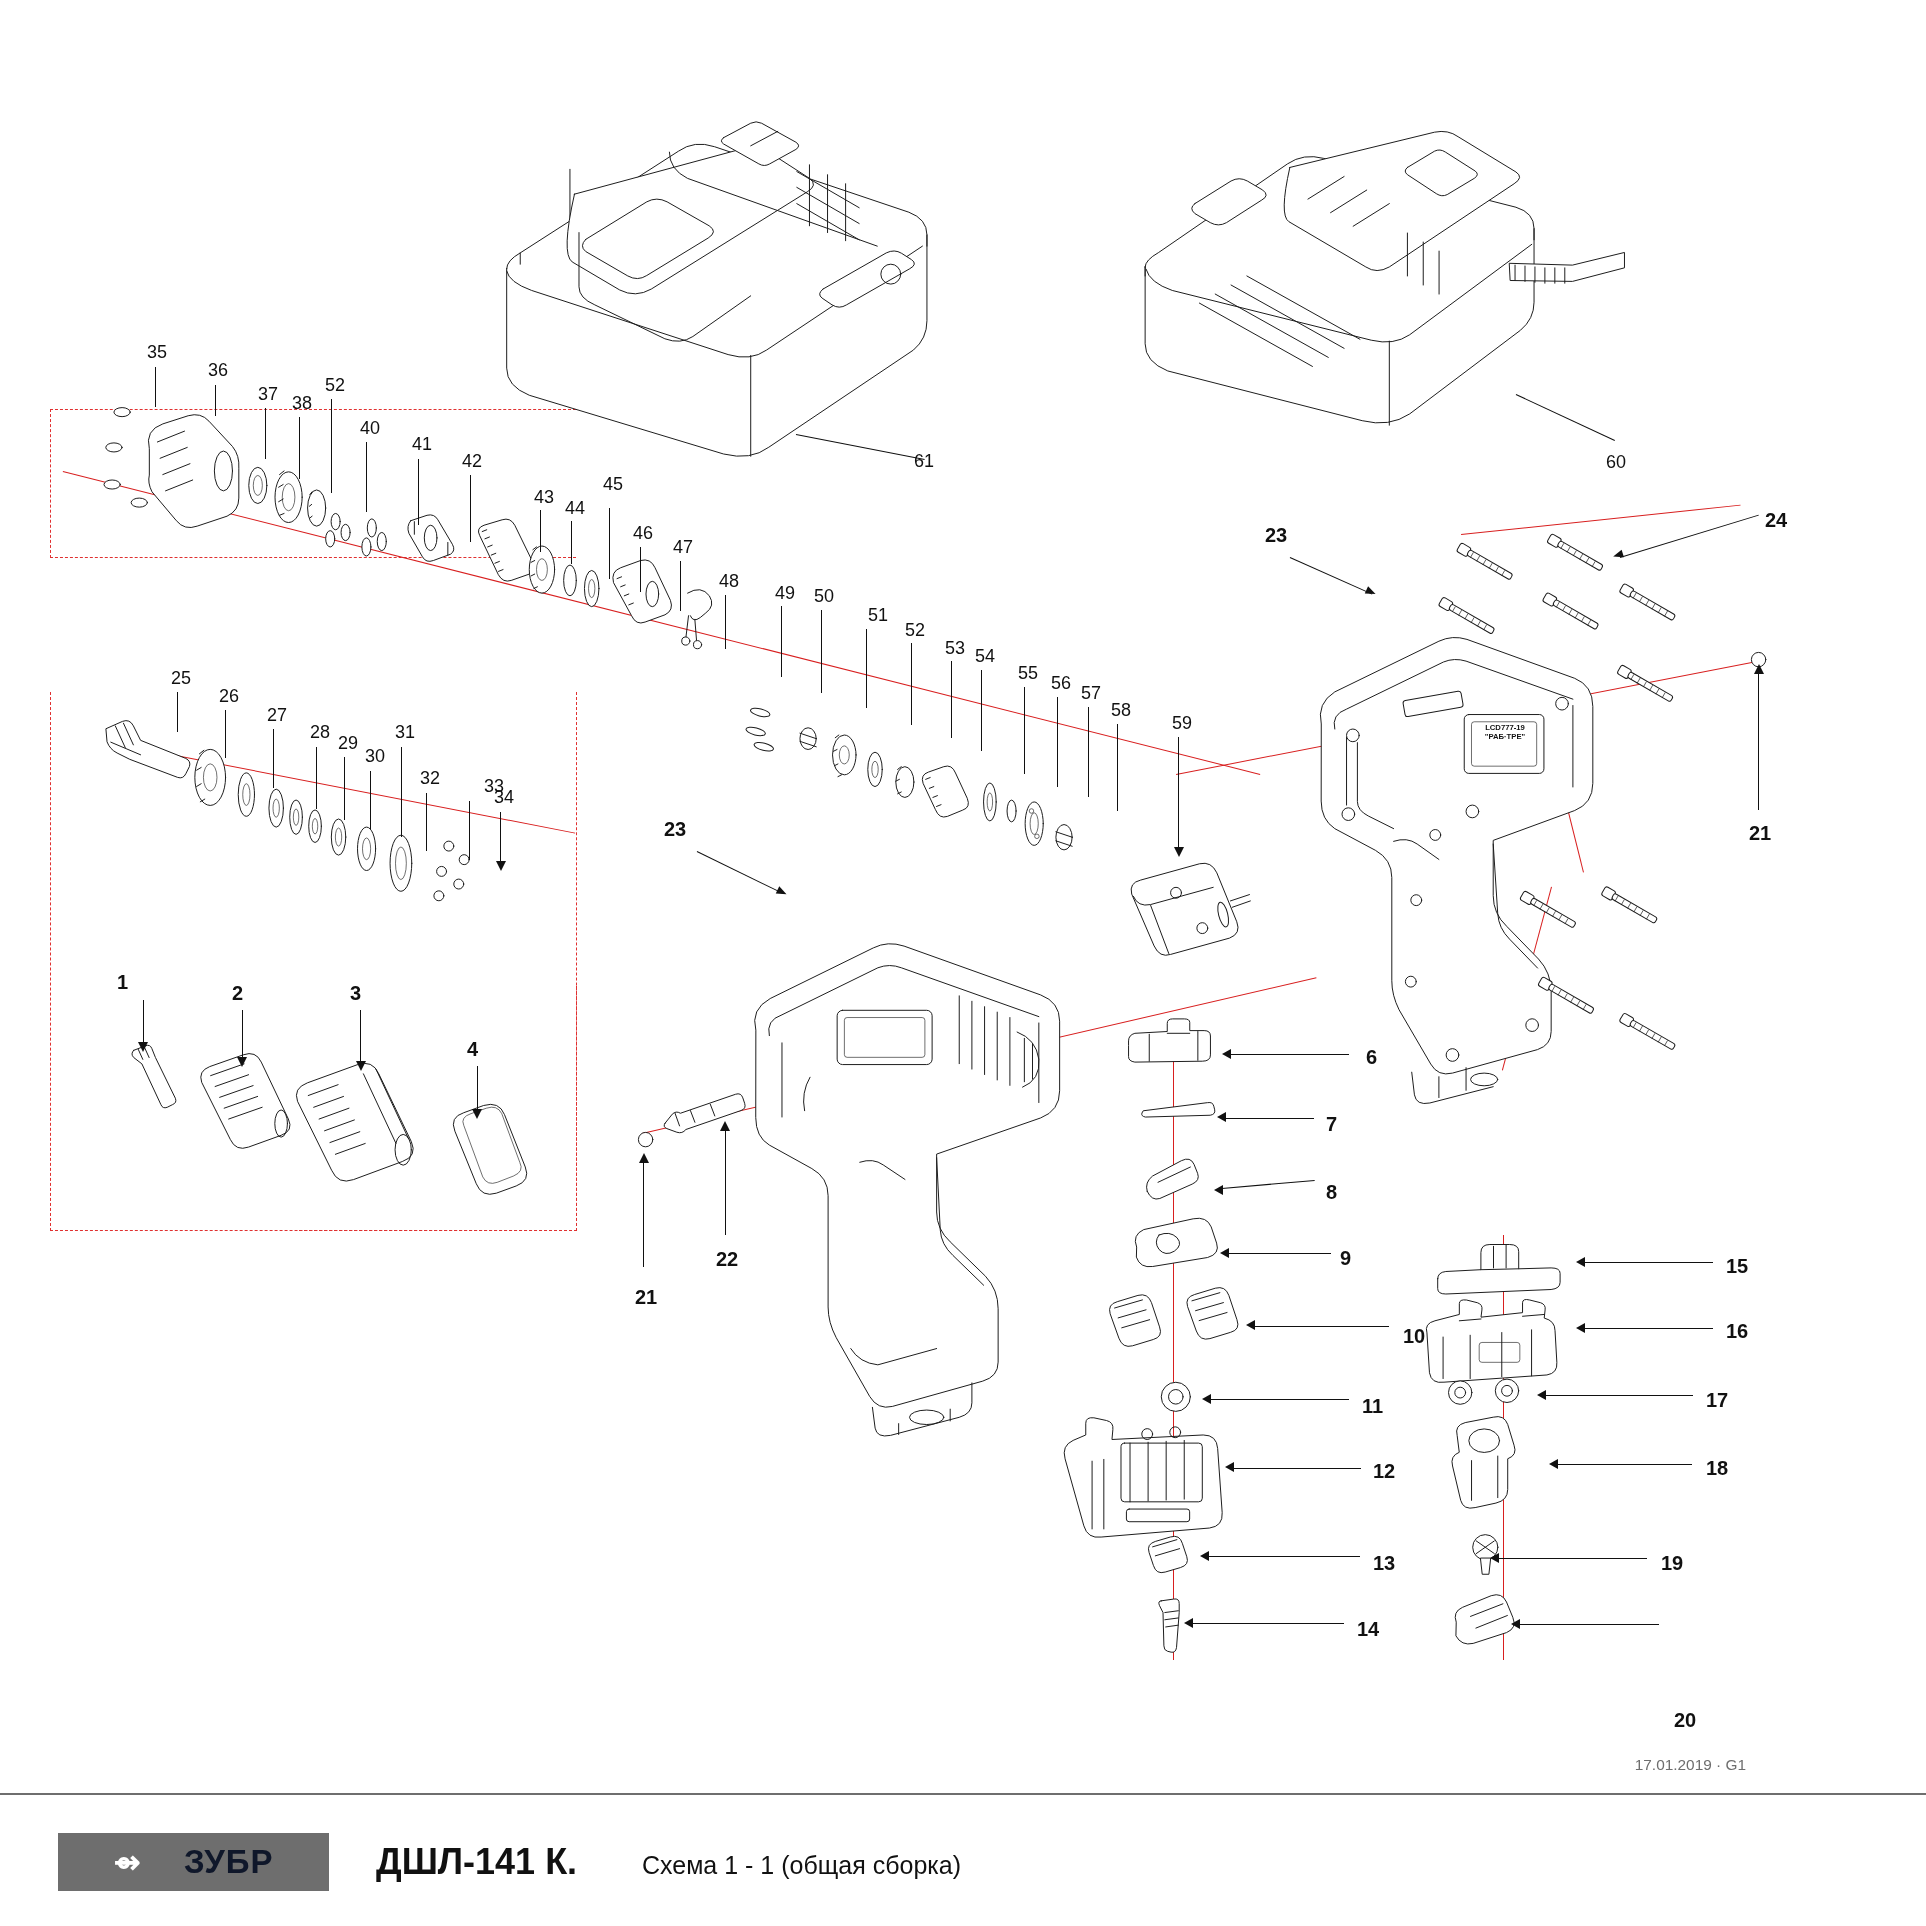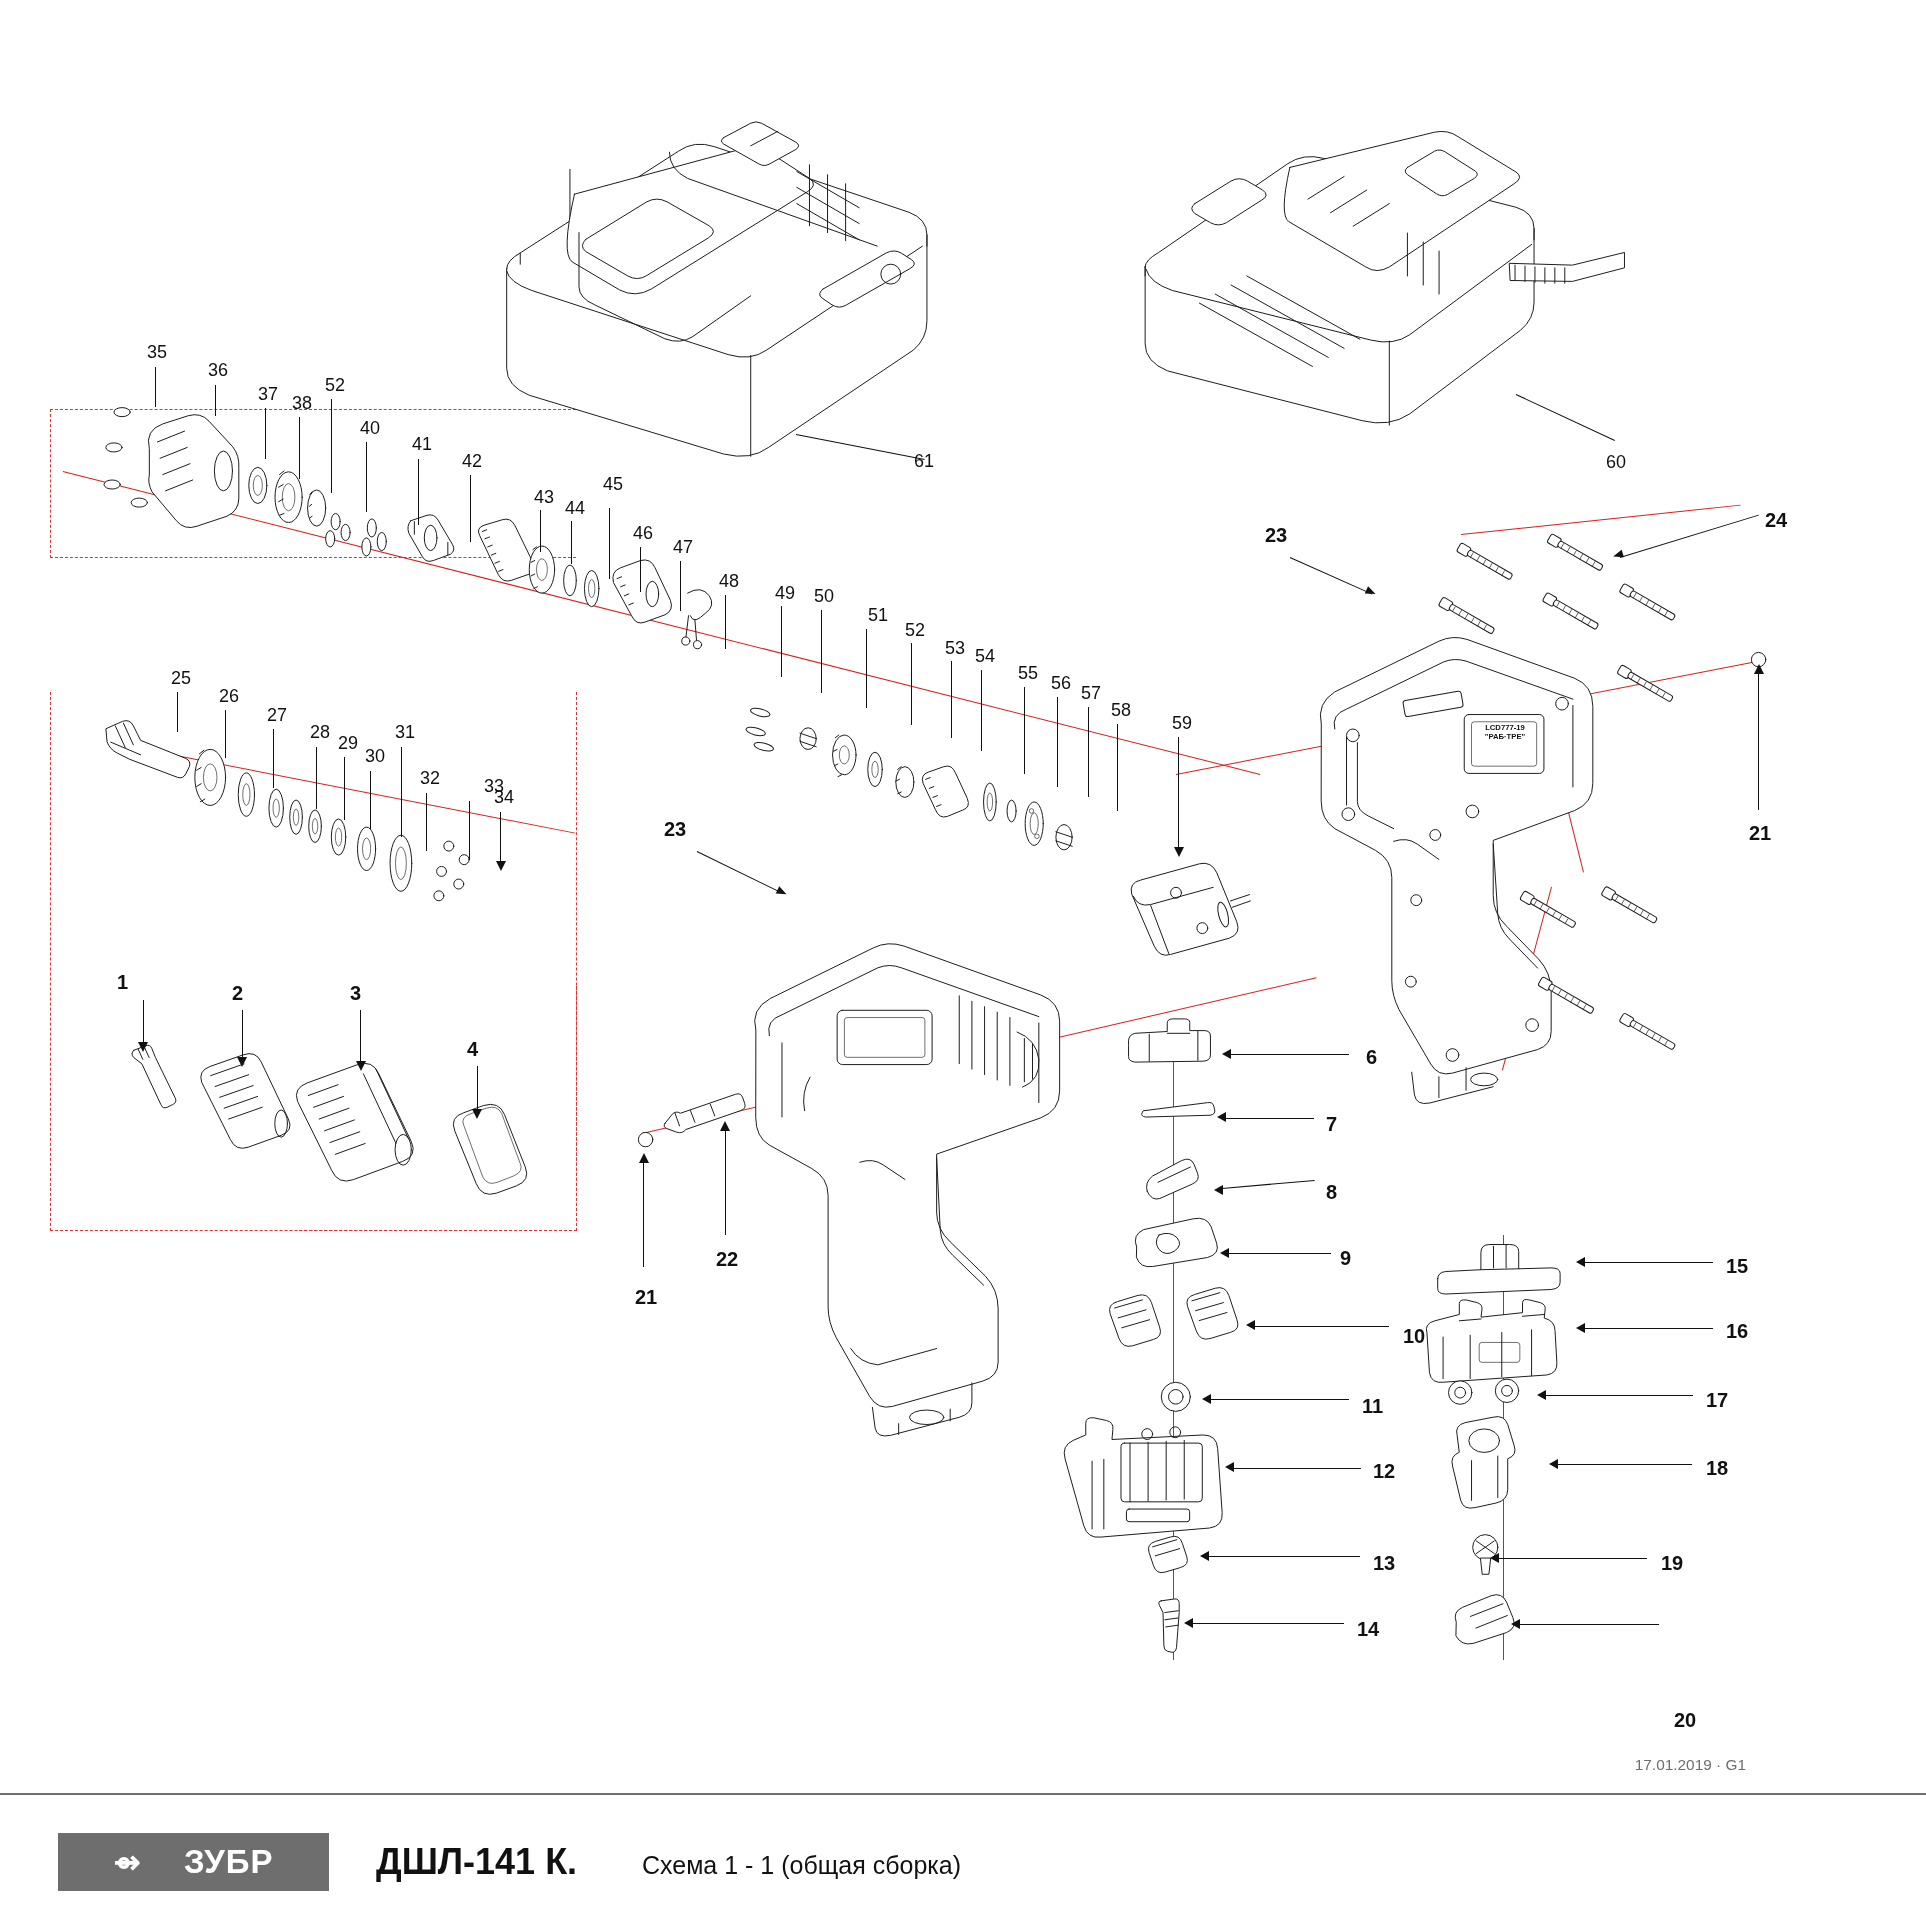--- a/index.html
+++ b/index.html
@@ -16,21 +16,21 @@
 
   
   .dash{position:absolute;border:1.4px dashed #e03030;}
 
   
   .axis{position:absolute;background:#d81f1f;}
 
   
   .rule{position:absolute;left:0;width:1926px;height:2.3px;background:#6e6e6e;}
   .logo{position:absolute;background:#6e6e6e;display:flex;align-items:center;justify-content:center;}
-  .logo-txt{color:#ffffff;font-size:33px;font-weight:700;letter-spacing:0.9px;font-family:"Liberation Sans",sans-serif;margin-left:39px;}
+  .logo-txt{color:#0f172a;font-size:33px;font-weight:700;letter-spacing:0.9px;font-family:"Liberation Sans",sans-serif;margin-left:39px;}
   .logo-mark{color:#fff;font-size:32px;font-weight:700;margin-right:4.5px;}
   .title-main{position:absolute;font-size:36px;font-weight:700;color:#111;}
   .title-sub{position:absolute;font-size:25px;font-weight:400;color:#111;}
   .datestamp{position:absolute;font-size:15.4px;color:#6e6e6e;}
 
   
   .part{position:absolute;}
   svg{display:block;overflow:visible;}
   .s{fill:none;stroke:#1c1c1c;stroke-width:2.2;stroke-linejoin:round;stroke-linecap:round;}
   .s1{fill:#fff;stroke:#1c1c1c;stroke-width:2.2;stroke-linejoin:round;stroke-linecap:round;}

